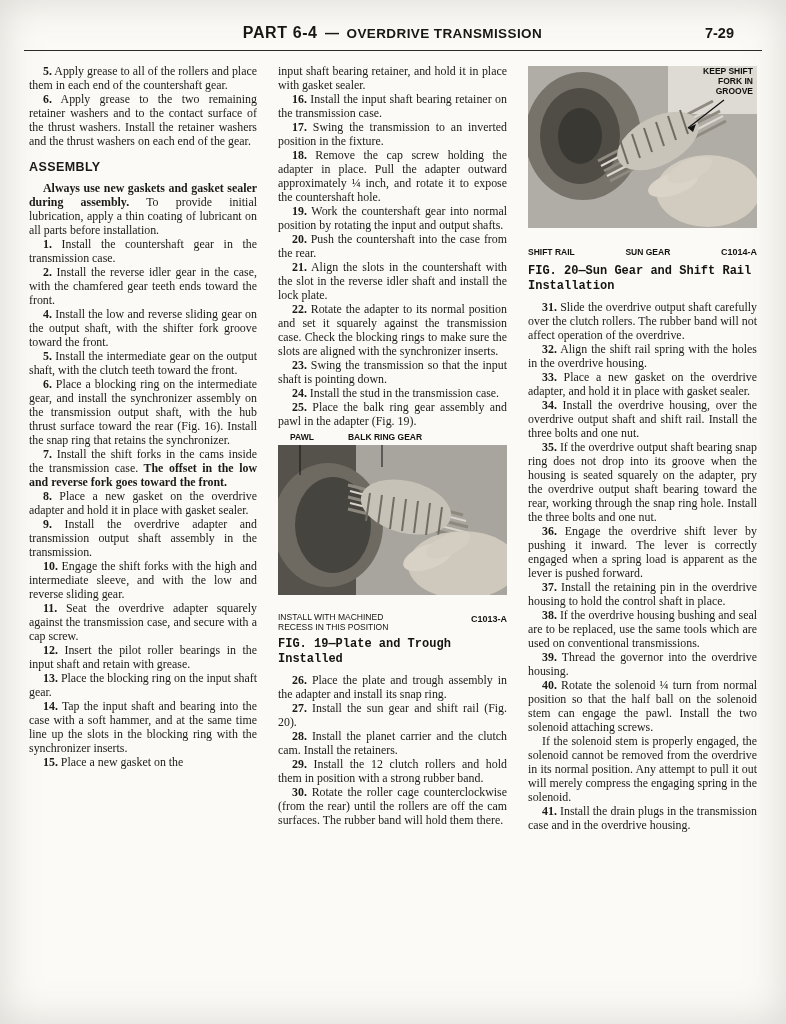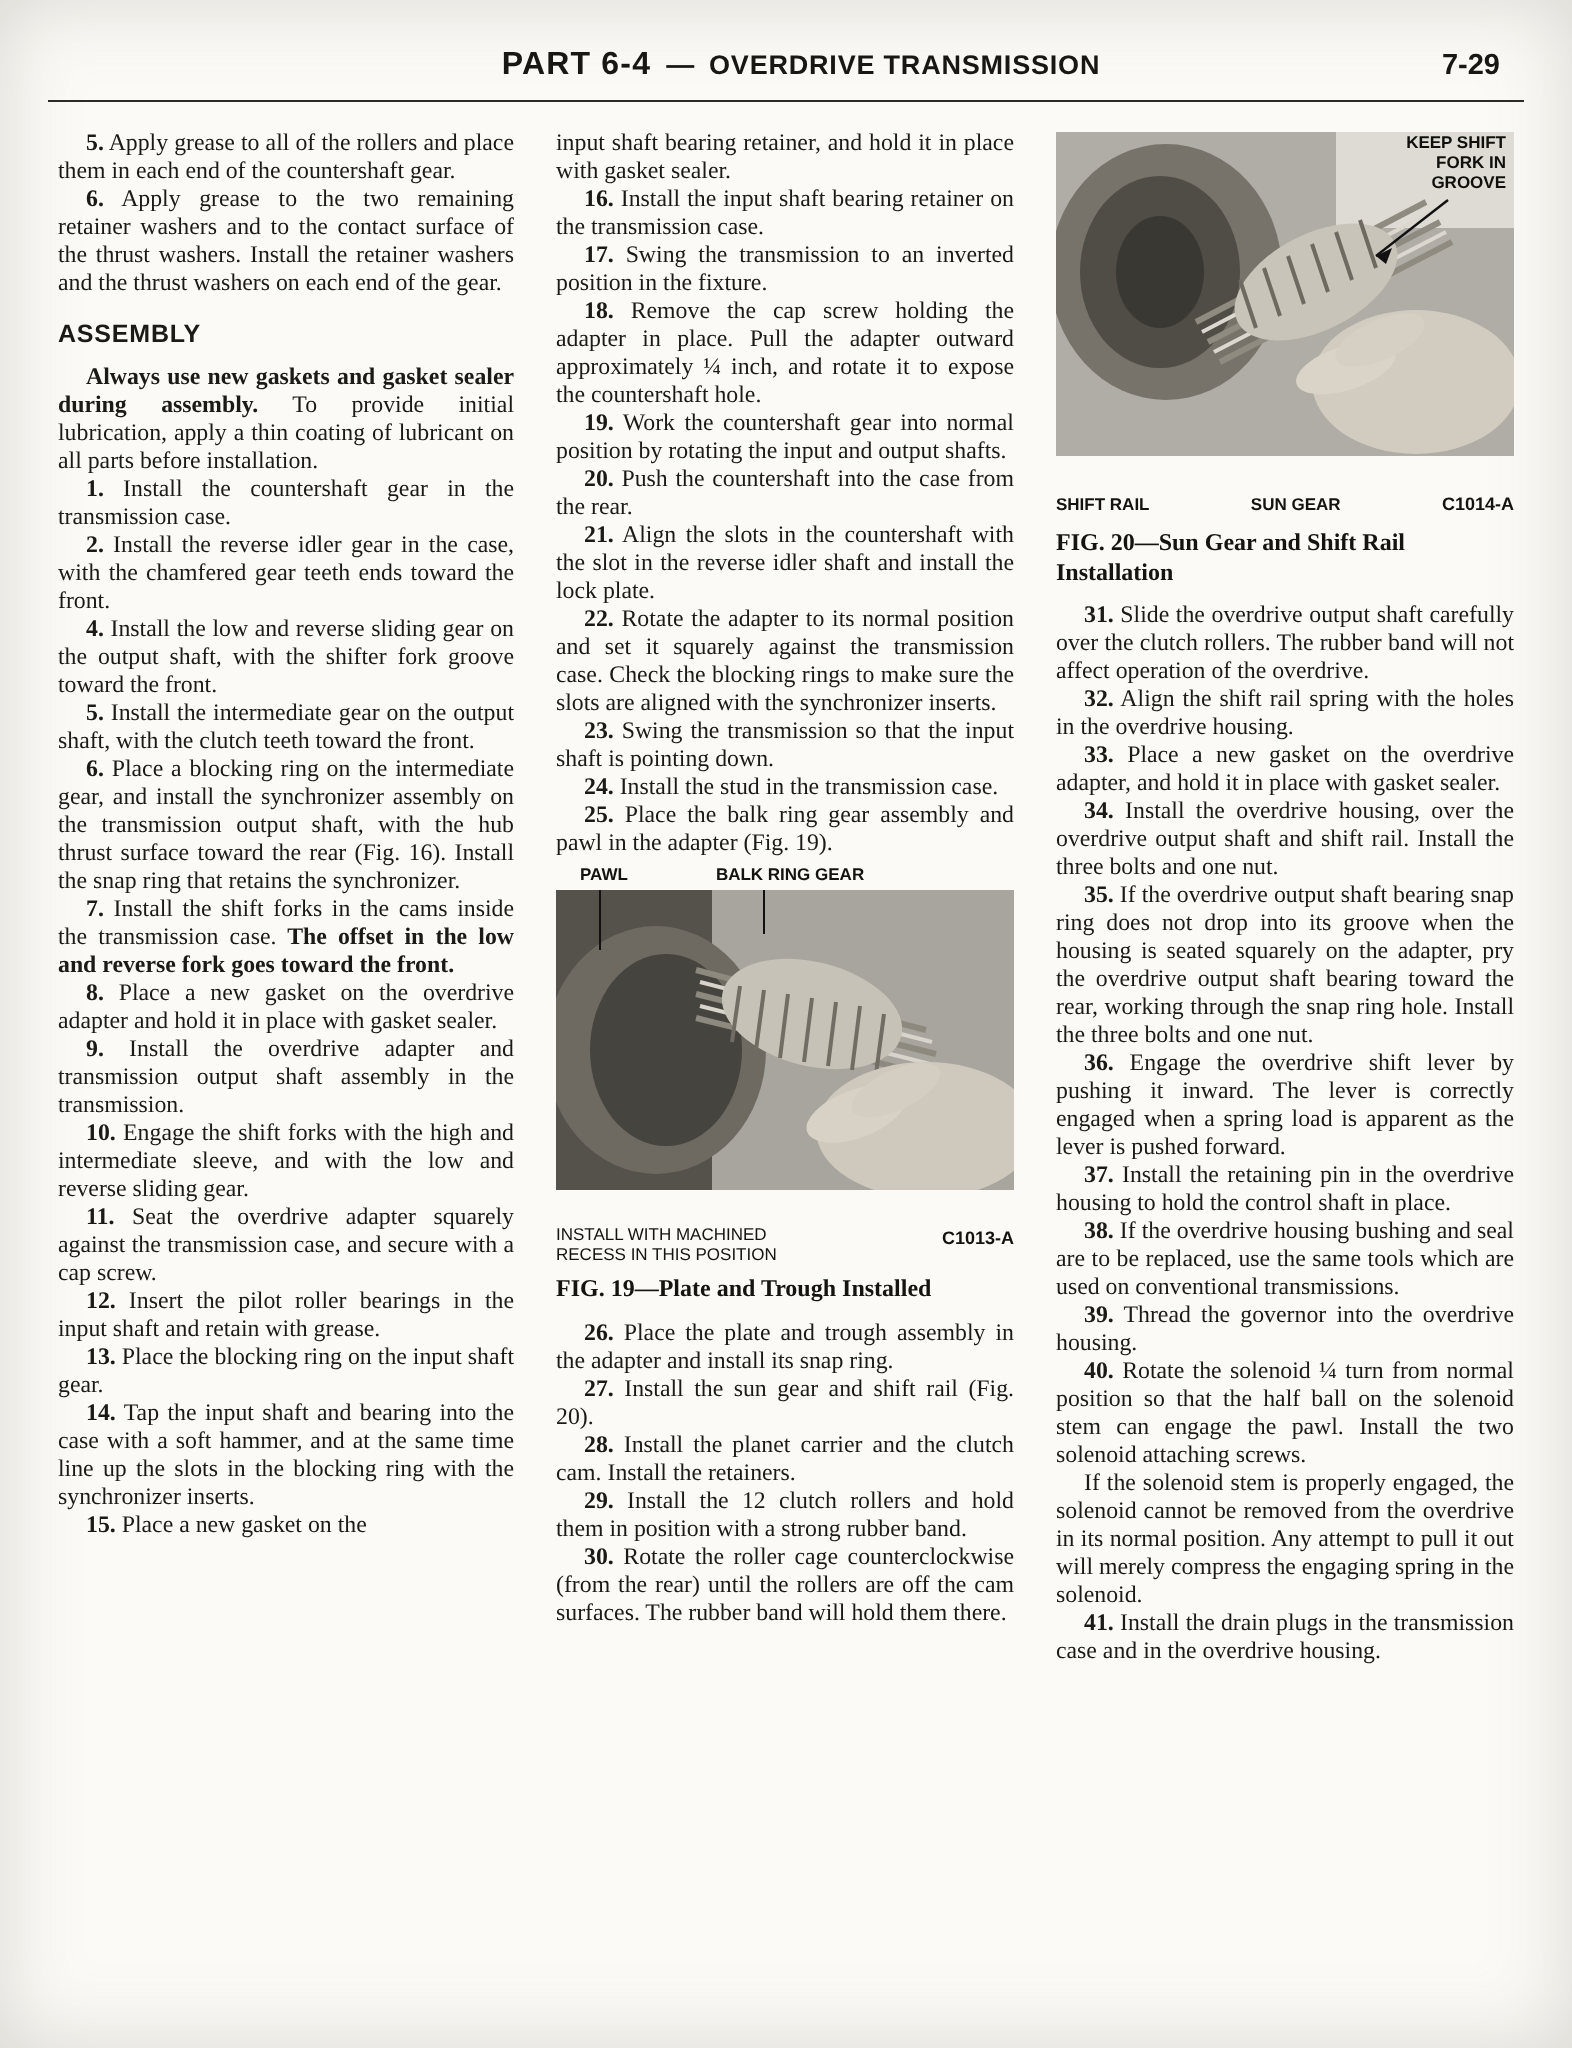--- a/index.html
+++ b/index.html
@@ -2,54 +2,54 @@
 <html lang="en"><head>
 <meta charset="utf-8">
 <style>
   * { margin:0; padding:0; box-sizing:border-box; }
   html,body { width:786px; height:1024px; }
   body { background:#d9d7d2; font-family:"Liberation Serif", serif; }
   .page { position:relative; width:786px; height:1024px; background:#fbfaf6; overflow:hidden;
           box-shadow: inset 0 0 40px rgba(120,115,105,.25); }
 
   
-  .page-header { display:flex; align-items:baseline; padding:24px 36px 8px 120px;
+  .page-header { display:flex; align-items:baseline; padding:24px 52px 8px 120px;
                  font-family:"Liberation Sans", sans-serif; color:#181713; }
   .header-title { flex:1; text-align:center; white-space:nowrap; }
   .part-label { font-weight:bold; font-size:16px; letter-spacing:.6px; }
   .header-dash { font-weight:bold; font-size:14px; padding:0 3px; }
   .header-topic { font-weight:bold; font-size:13.5px; letter-spacing:.4px; }
   .page-number { font-weight:bold; font-size:14.5px; padding-left:40px; }
   .header-rule { border:none; border-top:1.5px solid #2c2b27; margin:0 24px; }
 
   
   .columns { display:flex; gap:21px; padding:13px 29px 0 29px; }
   .col { width:229px; font-size:11.9px; line-height:14px; text-align:justify;
          color:#1b1a16; }
   .step { text-indent:14px; }
   .step.cont { text-indent:0; }
   .stepnum { font-weight:bold; }
   .section-heading { font-family:"Liberation Sans", sans-serif; font-size:12.5px;
                      font-weight:bold; letter-spacing:.4px; margin:12px 0 7px 0; text-align:left; }
 
   
   .fig { margin:2px 0 7px 0; font-family:"Liberation Sans", sans-serif; text-align:left; }
-  .fig-toplabels { display:flex; gap:44px; padding-left:12px; font-size:8.5px; font-weight:bold;
+  .fig-toplabels { display:flex; gap:34px; padding-left:12px; font-size:8.5px; font-weight:bold;
                    color:#14130f; margin-bottom:1px; }
   .photo { position:relative; width:229px; background:#b2afa8; overflow:hidden; }
   .photo19 { height:150px; }
   .photo20 { height:162px; }
   .photo svg { display:block; width:100%; height:100%; }
   .callout { position:absolute; top:0; right:4px; text-align:right; font-size:8.5px;
              font-weight:bold; line-height:10px; color:#100f0c; }
   .fig-bottomlabels { display:flex; justify-content:space-between; align-items:flex-start;
                       font-size:8.5px; font-weight:bold; margin-top:17px; color:#14130f; }
   .photo-note { font-size:8.5px; font-weight:normal; line-height:10px; }
   .photo-id { font-size:9px; font-weight:bold; }
-  .fig-caption { font-family:Liberation Serif, serif; font-weight:bold; font-size:12px;
+  .fig-caption { font-family:Liberation Mono, monospace; font-weight:bold; font-size:12px;
                  line-height:14.5px; margin-top:5px; color:#15140f; }
 </style>
 </head>
 <body>
 
 <div class="page">
 
   <header class="page-header">
     <div class="header-title">
       <span class="part-label">PART 6-4</span>

